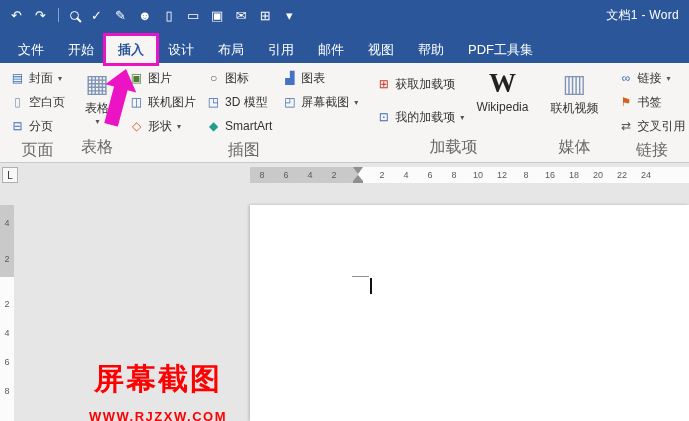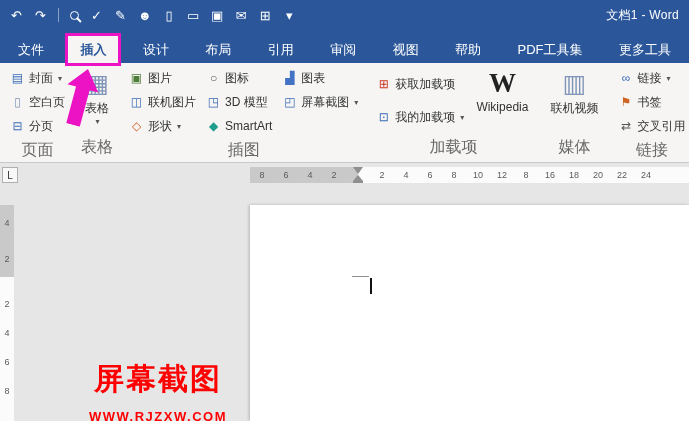--- a/index.html
+++ b/index.html
@@ -10,21 +10,21 @@
   
   .titlebar { height:30px; background:#2b579a; display:flex; align-items:center; padding:0 10px; color:#fff; }
   .qat { display:flex; align-items:center; gap:11px; font-size:13px; }
   .qat .tic { display:inline-block; min-width:13px; text-align:center; cursor:default; }
   .qat .tdiv { width:1px; height:14px; background:rgba(255,255,255,.45); }
   .mag { width:9px; height:9px; border:1.5px solid #fff; border-radius:50%; position:relative; display:inline-block; }
   .mag::after { content:""; position:absolute; width:6px; height:1.5px; background:#fff; transform:rotate(45deg); right:-4px; bottom:-2px; }
   .doc-title { margin-left:auto; font-size:12px; letter-spacing:.3px; }
 
   
-  .tabrow { height:33px; background:#2b579a; display:flex; align-items:flex-end; padding:0 6px;justify-content:space-between; }
+  .tabrow { height:33px; background:#2b579a; display:flex; align-items:flex-end; padding:0 6px; }
   .tab { color:#fff; font-size:13px; padding:7px 12px; line-height:13px; white-space:nowrap; cursor:default; }
   .tab.active { background:#f6f5f4; color:#2b579a; font-weight:bold; position:relative; outline:3px solid #ec13c4; z-index:40; }
   .anno-arrow { position:absolute; left:2px; top:33px; width:36px; height:58px; transform:rotate(15deg); transform-origin:50% 0; z-index:99; pointer-events:none; }
 
   
   .ribbon { height:100px; background:#f6f5f4; border-bottom:1px solid #c9c9c9; display:flex; align-items:stretch; padding:2px 3px 0; overflow:hidden; }
   .group { display:flex; flex-direction:column; justify-content:space-between; padding:1px 2px 0; }
   .gbody { flex:1; display:flex; align-items:flex-start; }
   .glabel { text-align:center; font-size:16px; color:#6a6a6a; padding:2px 2px 4px; white-space:nowrap; }
   .gdiv { width:1px; background:#d8d8d8; margin:4px 2px; }
@@ -84,36 +84,36 @@
       <span class="tic">▣</span>
       <span class="tic">✉</span>
       <span class="tic">⊞</span>
       <span class="tic">▾</span>
     </div>
     <div class="doc-title">文档1 - Word</div>
   </div>
 
   <div class="tabrow">
     <div class="tab">文件</div>
+    <div class="tab">开始</div>
     <div class="tab active">
       <span>插入</span>
       <div class="anno-arrow">
         <svg width="36" height="58" viewBox="0 0 36 58" xmlns="http://www.w3.org/2000/svg">
           <polygon points="18,0 2,20 11,20 11,58 25,58 25,20 34,20" fill="#ec13c4"></polygon>
         </svg>
       </div>
     </div>
     <div class="tab">设计</div>
     <div class="tab">布局</div>
     <div class="tab">引用</div>
-    <div class="tab">审阅</div>
+    <div class="tab">邮件</div>
     <div class="tab">视图</div>
     <div class="tab">帮助</div>
     <div class="tab">PDF工具集</div>
-    <div class="tab">更多工具</div>
   </div>
 
   <div class="ribbon">
 
     <div class="group">
       <div class="gbody">
           <div class="bcol">
         <div class="sbtn">
           <span class="ic c-blue">▤</span>
           <span>封面</span>

